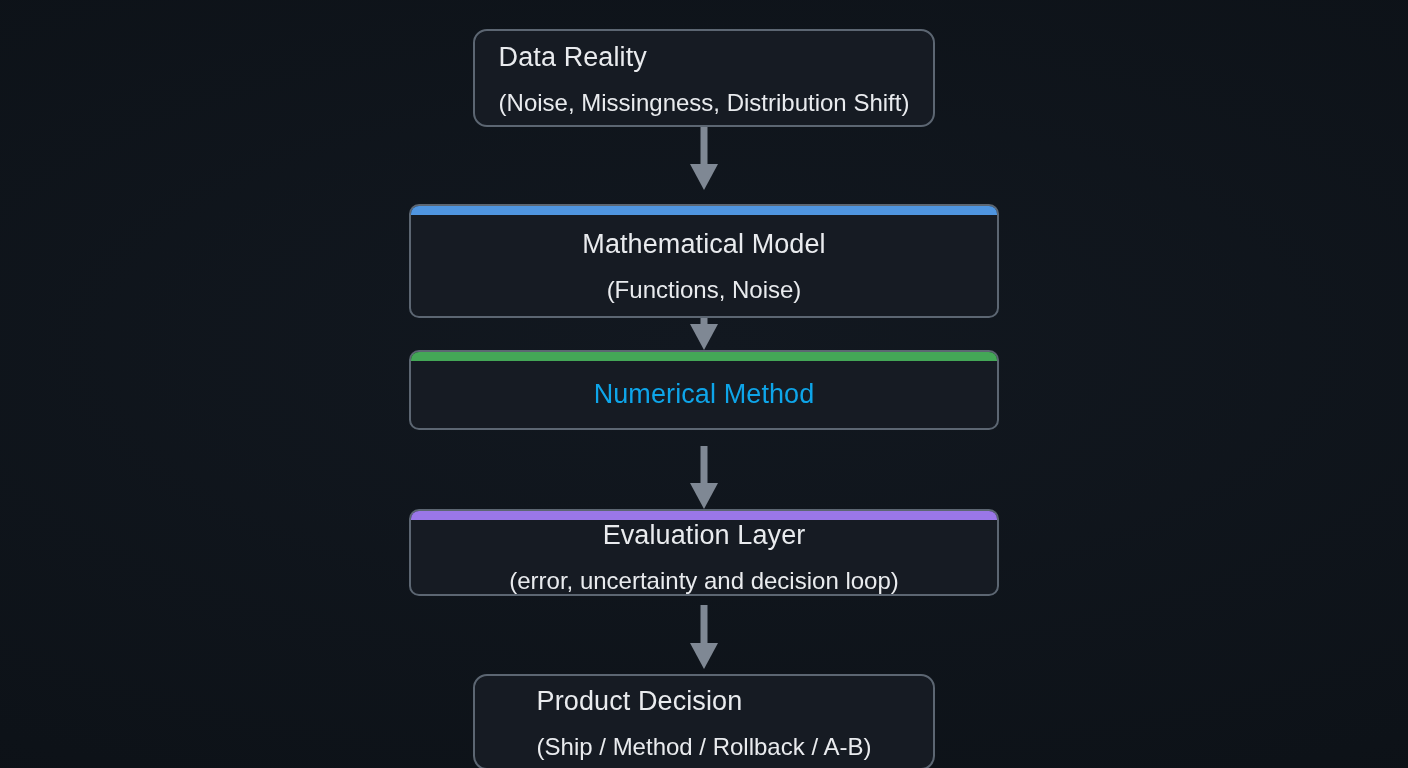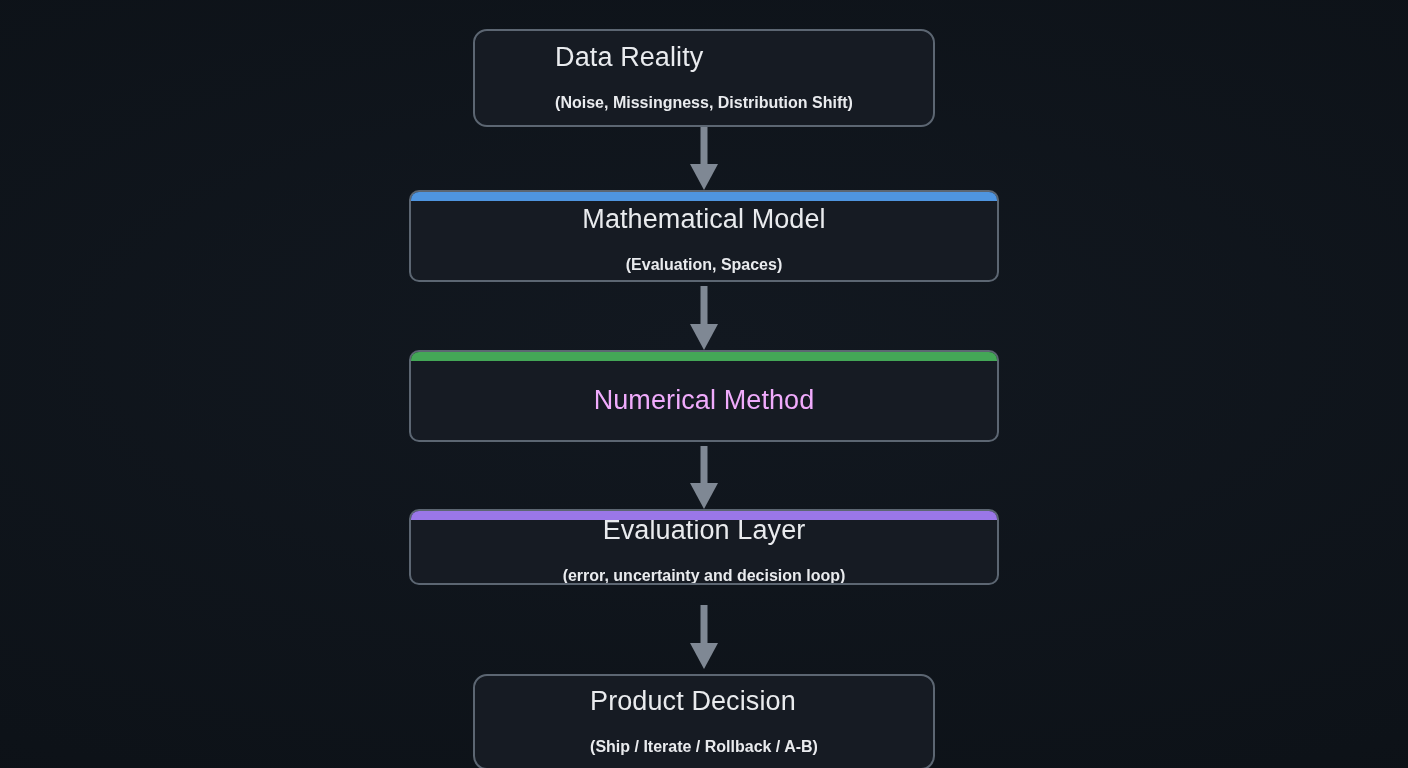--- a/index.html
+++ b/index.html
@@ -53,23 +53,23 @@
     border-top-right-radius: 10px;
   }
   .node .title {
     font-size: 27px;
     line-height: 34px;
     font-weight: 400;
     letter-spacing: 0.1px;
     white-space: nowrap;
   }
   .node .subtitle {
-    font-size: 16px;
+    font-size: 24px;
     line-height: 27px;
-    font-weight: 700;
+    font-weight: 400;
     white-space: nowrap;
     margin-top: 15px;
   }
   .node.accented .body {
     margin-top: 7px;
     display: flex;
     flex-direction: column;
     align-items: center;
   }
   .connector {
@@ -98,40 +98,40 @@
       <svg class="connector" width="44" height="64" viewBox="0 0 44 64" style="left: 682px; top: 605px;">
         <rect x="18.5" y="0" width="7" height="40" fill="#7f8894"></rect>
         <polygon points="8,38 36,38 22,64" fill="#7f8894"></polygon>
       </svg>
       <div class="node plain" style="left: 473px; top: 29px; width: 462px; height: 98px; background: rgb(22, 27, 35); border-color: rgb(92, 102, 114); color: rgb(233, 235, 238);">
         <div class="body">
           <div class="title">Data Reality</div>
           <div class="subtitle">(Noise, Missingness, Distribution Shift)</div>
         </div>
       </div>
-      <div class="node accented" style="left: 409px; top: 190px; width: 590px; height: 92px; background: rgb(22, 27, 35); border-color: rgb(92, 102, 114); color: rgb(233, 235, 238);">
+      <div class="node accented" style="left: 409px; top: 204px; width: 590px; height: 114px; background: rgb(22, 27, 35); border-color: rgb(92, 102, 114); color: rgb(233, 235, 238);">
         <div class="accent" style="background: rgb(79, 149, 224);"></div>
         <div class="body">
           <div class="title">Mathematical Model</div>
-          <div class="subtitle">(Evaluation, Spaces)</div>
+          <div class="subtitle">(Functions, Noise)</div>
         </div>
       </div>
-      <div class="node accented" style="left: 409px; top: 350px; width: 590px; height: 92px; background: rgb(22, 27, 35); border-color: rgb(92, 102, 114); color: #f0abfc;">
+      <div class="node accented" style="left: 409px; top: 350px; width: 590px; height: 80px; background: rgb(22, 27, 35); border-color: rgb(92, 102, 114); color: #0ea5e9;">
         <div class="accent" style="background: rgb(68, 167, 87);"></div>
         <div class="body">
           <div class="title">Numerical Method</div>
         </div>
       </div>
-      <div class="node accented" style="left: 409px; top: 509px; width: 590px; height: 76px; background: rgb(22, 27, 35); border-color: rgb(92, 102, 114); color: rgb(233, 235, 238);">
+      <div class="node accented" style="left: 409px; top: 509px; width: 590px; height: 87px; background: rgb(22, 27, 35); border-color: rgb(92, 102, 114); color: rgb(233, 235, 238);">
         <div class="accent" style="background: rgb(154, 119, 232);"></div>
         <div class="body">
           <div class="title">Evaluation Layer</div>
           <div class="subtitle">(error, uncertainty and decision loop)</div>
         </div>
       </div>
       <div class="node plain" style="left: 473px; top: 674px; width: 462px; height: 96px; background: rgb(22, 27, 35); border-color: rgb(92, 102, 114); color: rgb(233, 235, 238);">
         <div class="body">
           <div class="title">Product Decision</div>
-          <div class="subtitle">(Ship / Iterate / Rollback / A-B)</div>
+          <div class="subtitle">(Ship / Method / Rollback / A-B)</div>
         </div>
       </div>
     </div>
 </div>
 
 </body></html>

